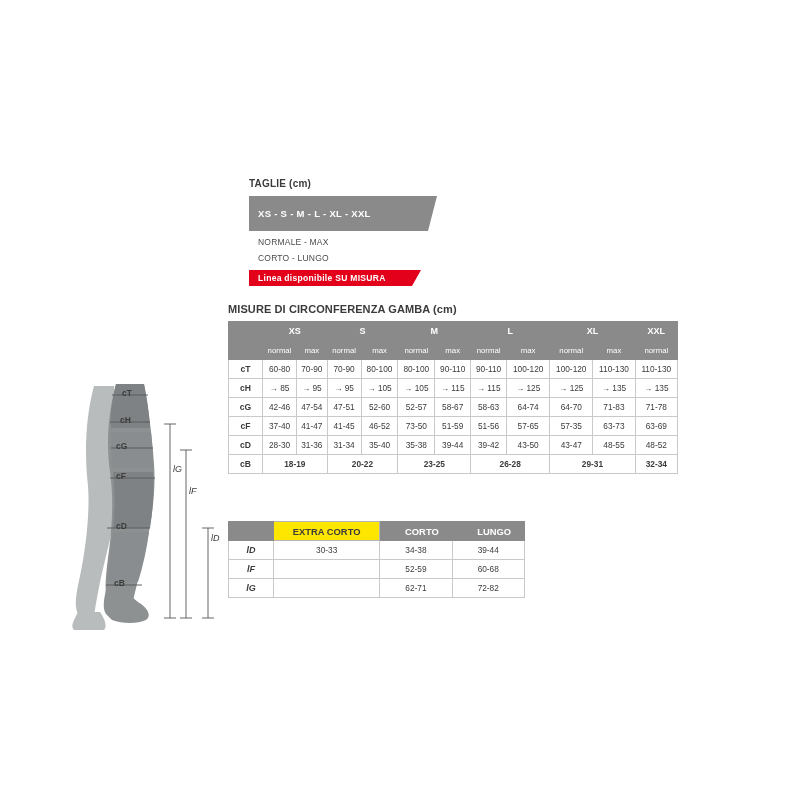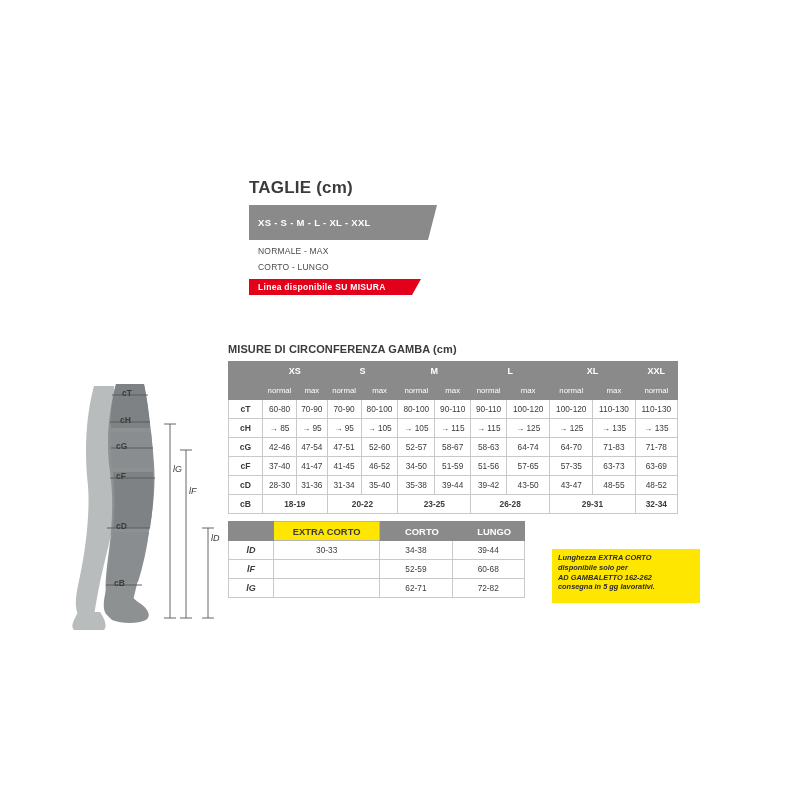--- a/index.html
+++ b/index.html
@@ -9,32 +9,32 @@
     background: #ffffff;
     font-family: "Liberation Sans", sans-serif;
     color: #3b3b3b;
     position: relative;
     overflow: hidden;
   }
   .sheet { position:absolute; inset:0; }
 
   
   .taglie { position:absolute; left:249px; top:178px; width:300px; }
-  .taglie-title { font-size:17px; font-weight:bold; color:#3b3b3b; letter-spacing:.2px; }
+  .taglie-title { font-size:10px; font-weight:bold; color:#3b3b3b; letter-spacing:.2px; }
   .bar { height:35px; display:flex; align-items:center; padding-left:9px;
          font-size:9.5px; font-weight:bold; color:#ffffff; letter-spacing:.3px; }
   .bar-gray { background:#8a8a8a; width:188px; margin-top:7px;
               clip-path: polygon(0 0, 100% 0, calc(100% - 9px) 100%, 0 100%); }
   .line-plain { font-size:8.5px; color:#4a4a4a; margin-top:6px; padding-left:9px; letter-spacing:.2px;}
   .bar-red { background:#e2001a; width:172px; margin-top:7px; height:16px;
              clip-path: polygon(0 0, 100% 0, calc(100% - 9px) 100%, 0 100%); }
   .bar-red span { font-size:8.5px;text-align:center; }
 
   
-  .sec-title { font-size:11px; font-weight:bold; color:#3b3b3b; letter-spacing:.1px;margin-top:40px; }
+  .sec-title { font-size:11px; font-weight:bold; color:#3b3b3b; letter-spacing:.1px; }
 
   table.grid { border-collapse:collapse; font-size:8.3px; color:#3b3b3b; }
   table.grid td, table.grid th { border:1px solid #c9c9c9; text-align:center; font-weight:normal; padding:0; }
 
   
   #circ-wrap { position:absolute; left:228px; top:303px; }
   #circ-wrap .sec-title { margin-bottom:6px; }
   table#circ { width:450px; }
   table#circ .hdr { background:#8a8a8a; color:#fff; font-weight:bold; font-size:9px; border-color:#8a8a8a; }
   table#circ .hdr2 { background:#8a8a8a; color:#fff; font-size:7.8px; border-color:#8a8a8a; }
@@ -150,21 +150,21 @@
         <td>64-70</td>
         <td>71-83</td>
         <td>71-78</td>
       </tr>
       <tr>
         <td class="rowlab">cF</td>
         <td>37-40</td>
         <td>41-47</td>
         <td>41-45</td>
         <td>46-52</td>
-        <td>34-50</td>
+        <td>73-50</td>
         <td>51-59</td>
         <td>51-56</td>
         <td>57-65</td>
         <td>57-35</td>
         <td>63-73</td>
         <td>63-69</td>
       </tr>
       <tr>
         <td class="rowlab">cD</td>
         <td>28-30</td>
@@ -216,26 +216,20 @@
       <tr>
         <td class="rowlab ital">lG</td>
         <td></td>
         <td>62-71</td>
         <td>72-82</td>
       </tr>
     </tbody>
       </table>
   </div>
 
-  <div class="note">
-    <div>Lunghezza EXTRA CORTO</div>
-    <div>disponibile solo per</div>
-    <div>AD GAMBALETTO 162-262</div>
-    <div>consegna in 5 gg lavorativi.</div>
-  </div>
 
   <div id="leg">
     <svg width="200" height="260" viewBox="0 0 200 260">
 
       <path d="M34 6 C26 36 24 70 28 106 C30 132 26 168 20 196 C16 214 14 226 18 234 L34 236 C36 222 40 200 46 176 C52 152 58 124 58 100 C60 70 58 34 54 6 Z" fill="#b9bcbd"></path>
 
       <path d="M18 232 C14 240 10 246 14 250 L44 250 C48 246 44 238 40 232 Z" fill="#b9bcbd"></path>
 
       <path d="M56 4 C48 34 46 62 50 92 C54 120 52 150 48 178 C45 200 44 220 50 232 L70 234 C74 216 80 192 86 166 C92 140 96 110 94 84 C92 54 88 26 84 4 Z" fill="#8e9192"></path>
 

